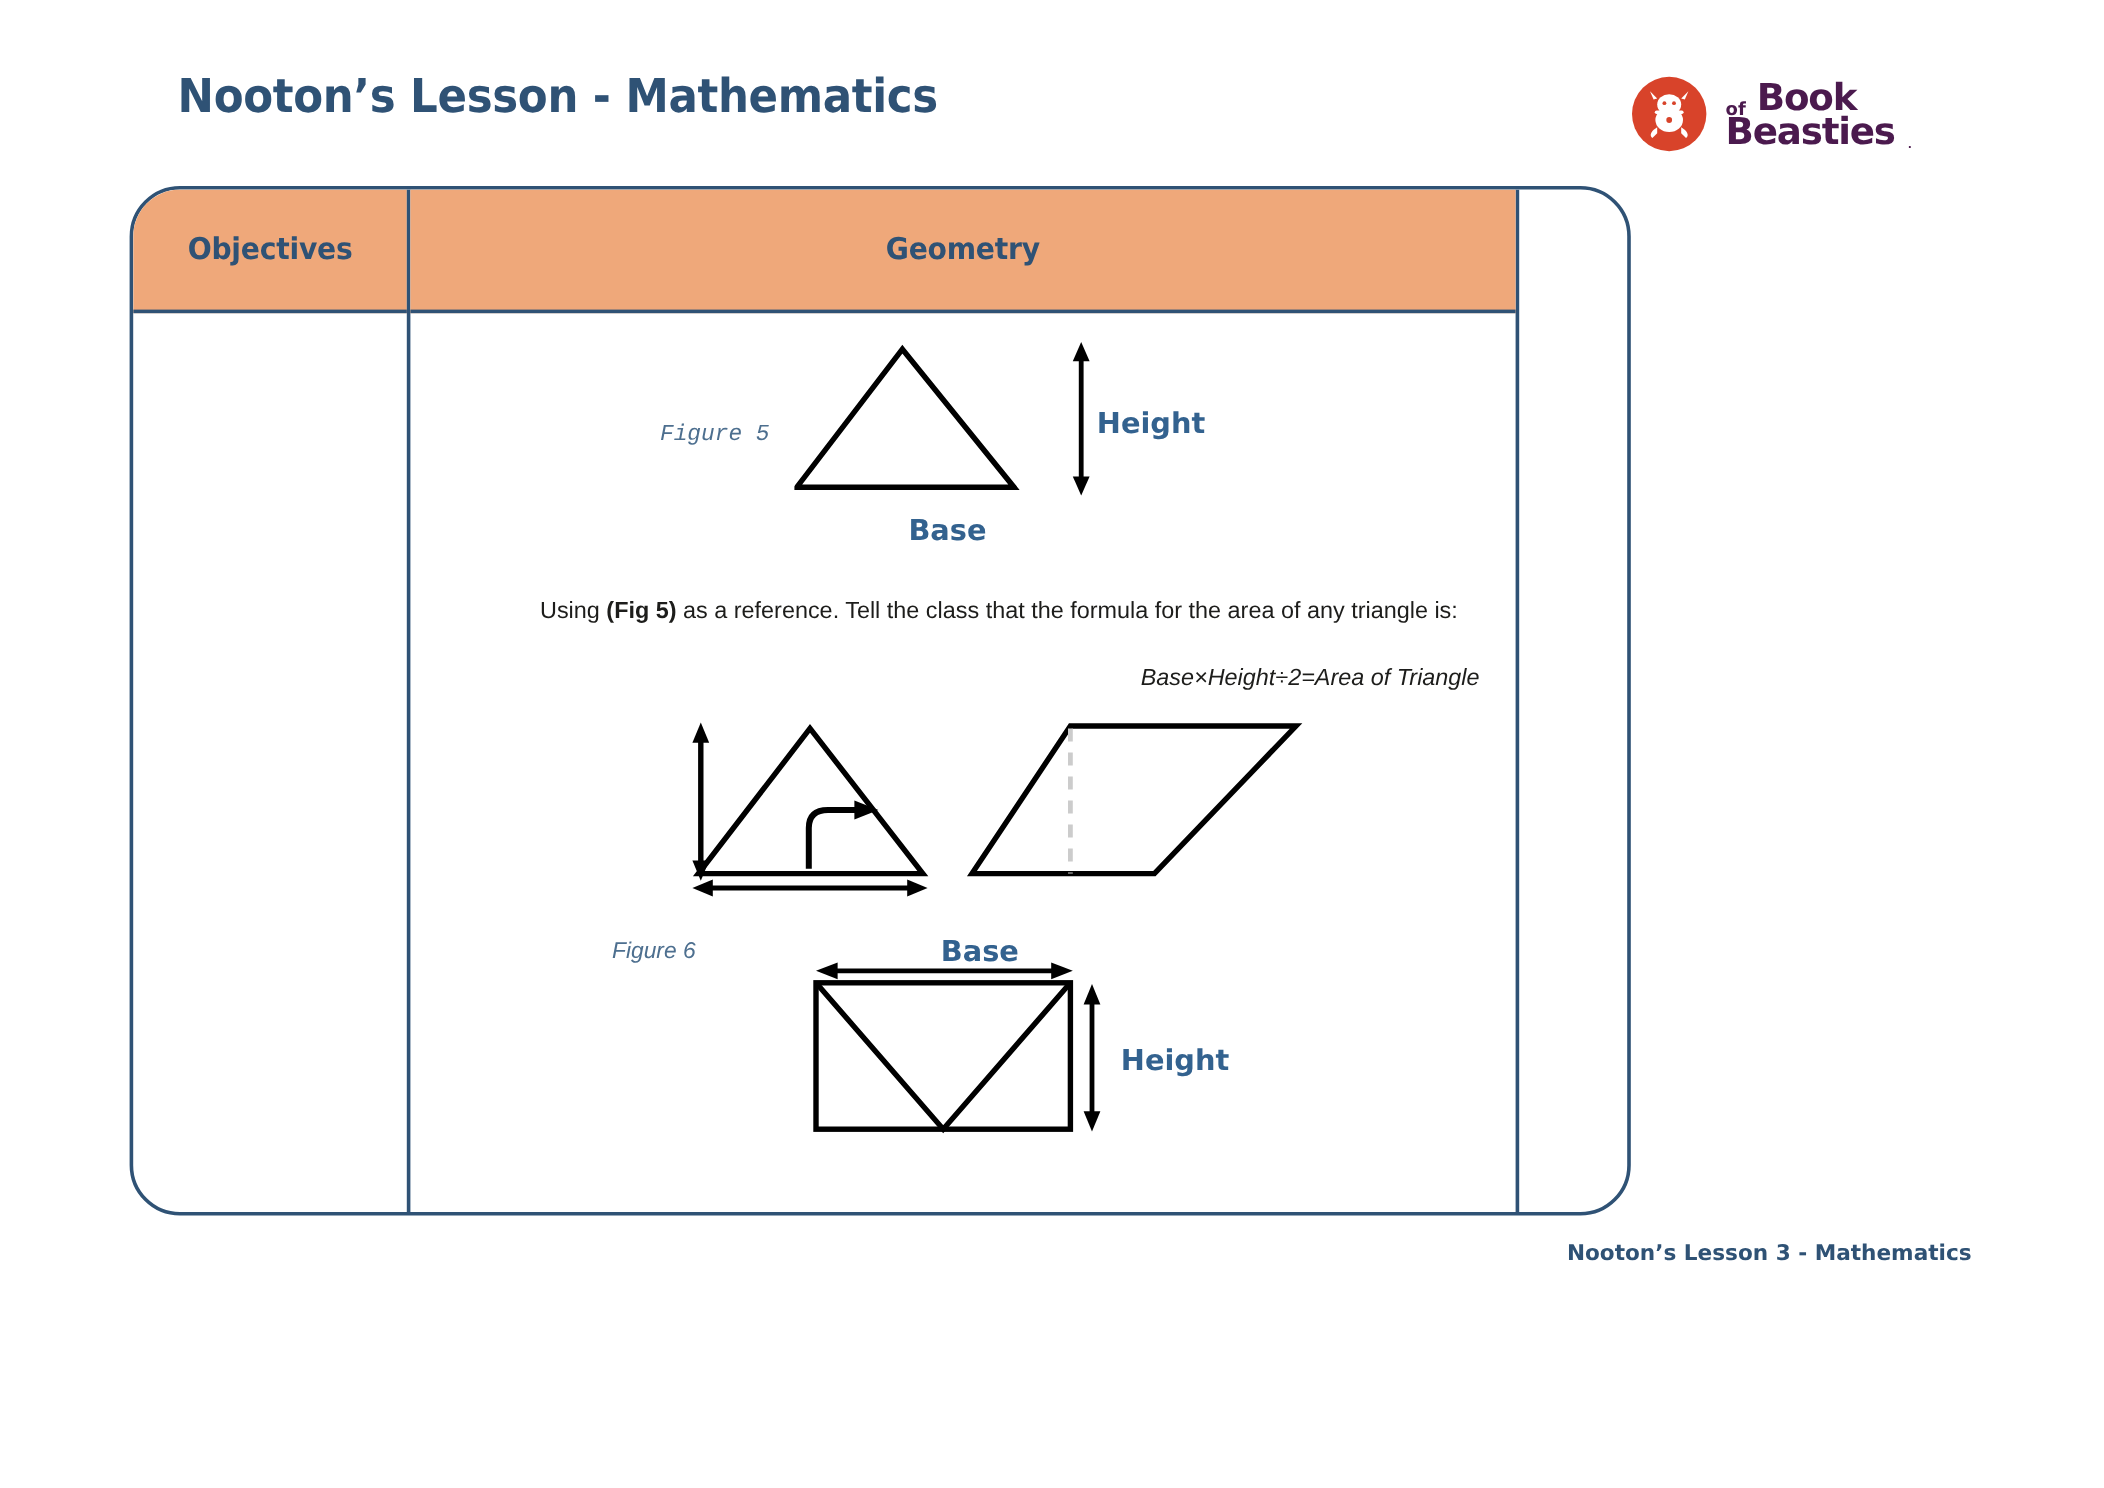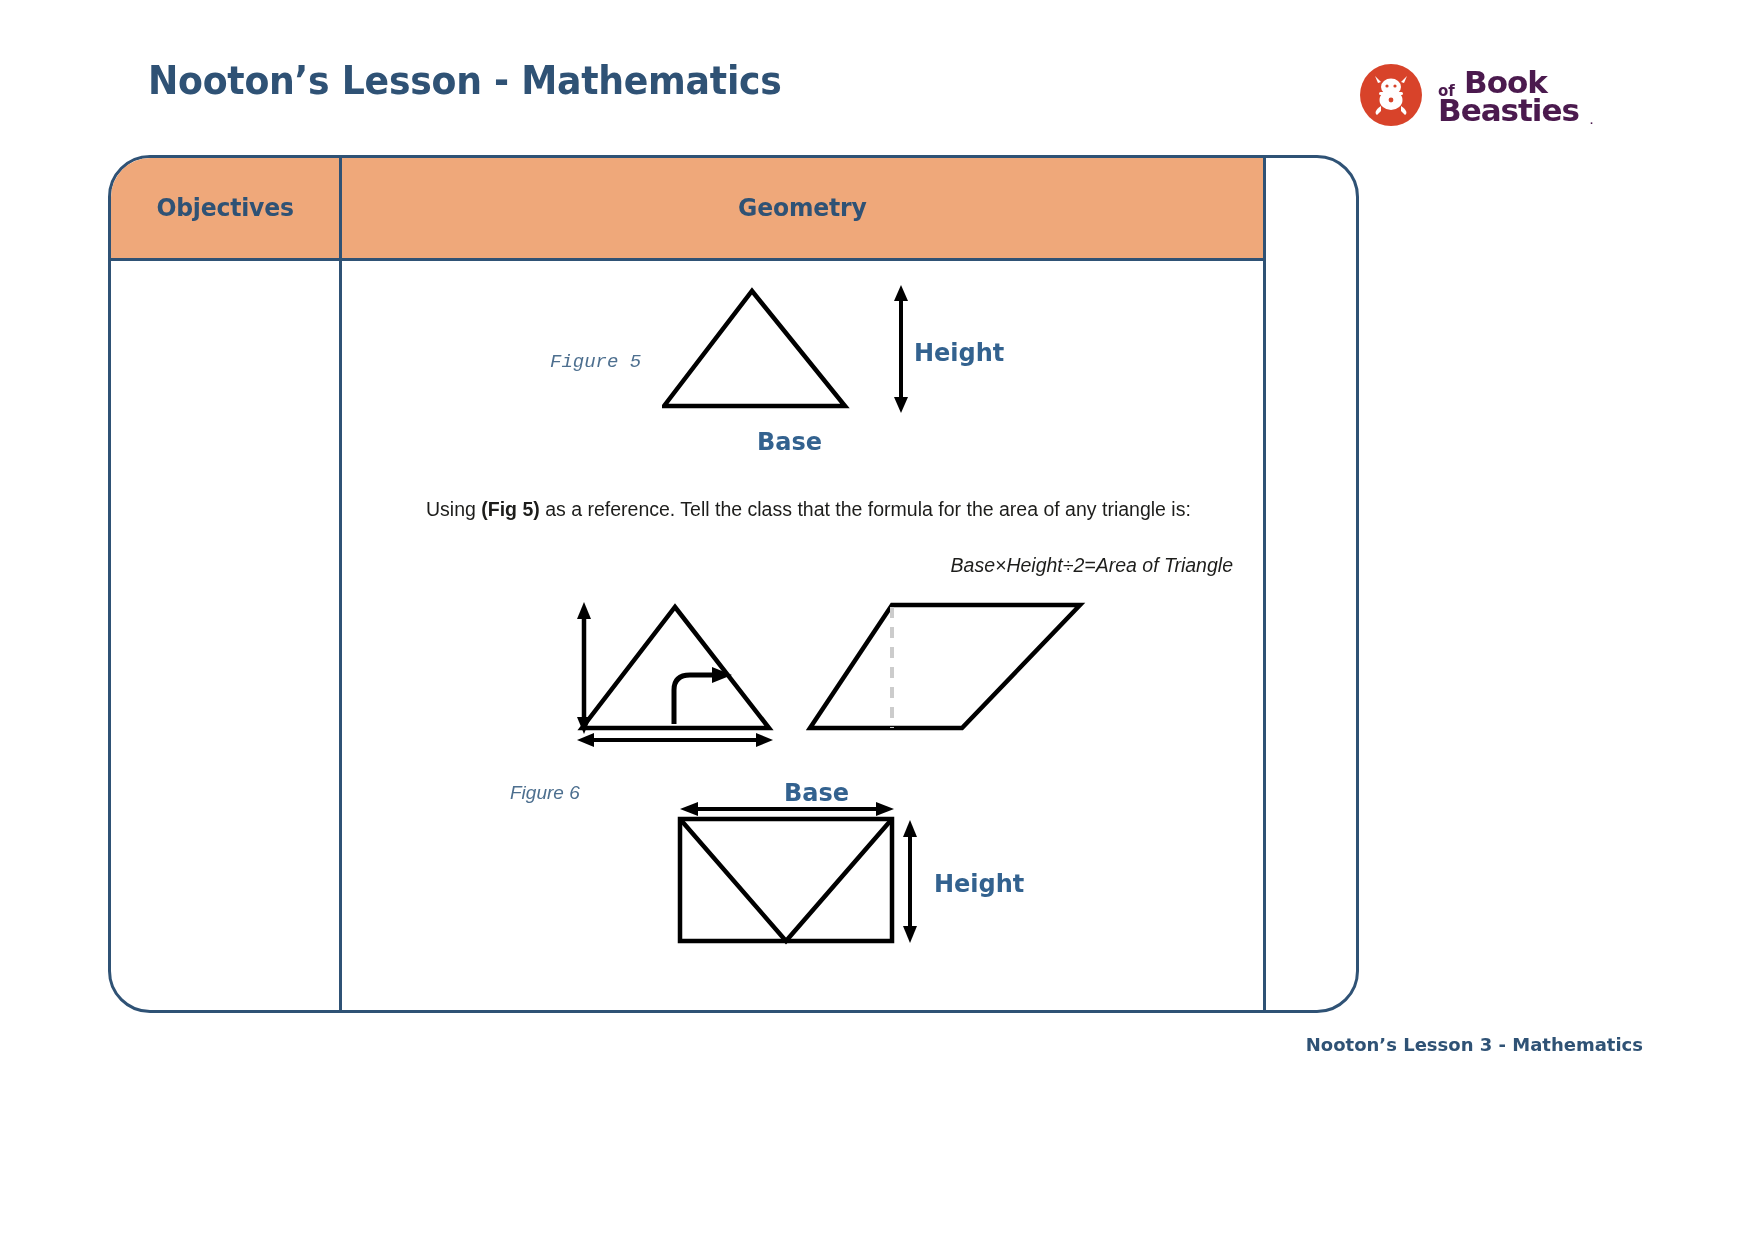--- a/index.html
+++ b/index.html
@@ -174,21 +174,21 @@
     font-size: 24px;
     color: #33628f;
   }
 
   .body-text {
     font-family: "Liberation Sans", sans-serif;
     font-size: 19.5px;
     color: #1d1d1b;
     line-height: 28px;
     margin: 0 0 0 0;
-    padding: 0 30px 0 84px;
+    padding: 0 30px 0 108px;
   }
   .body-text b { font-weight: 700; }
   .formula-text {
     font-family: "Liberation Sans", sans-serif;
     font-style: italic;
     font-size: 19.5px;
     color: #1d1d1b;
     padding: 0 30px 0 108px;
     text-align: right;
   }

